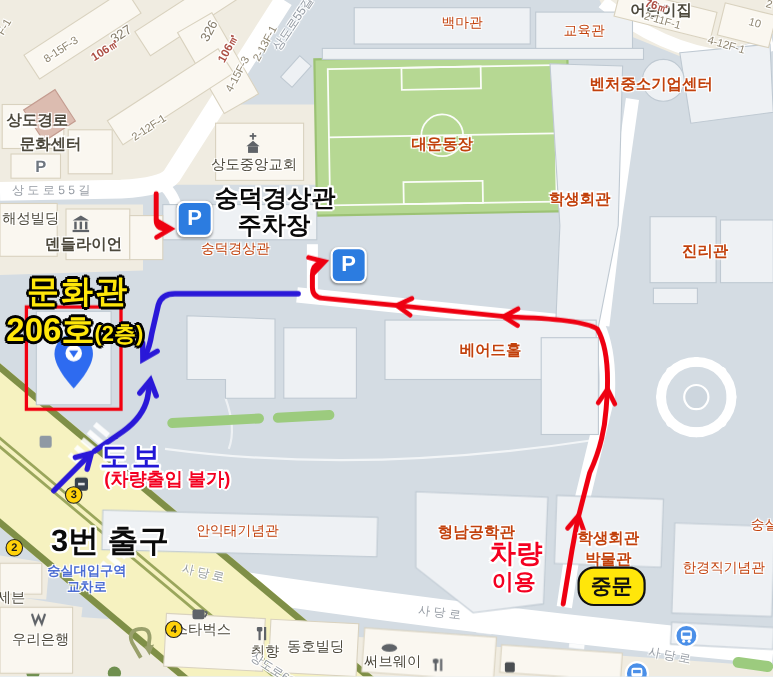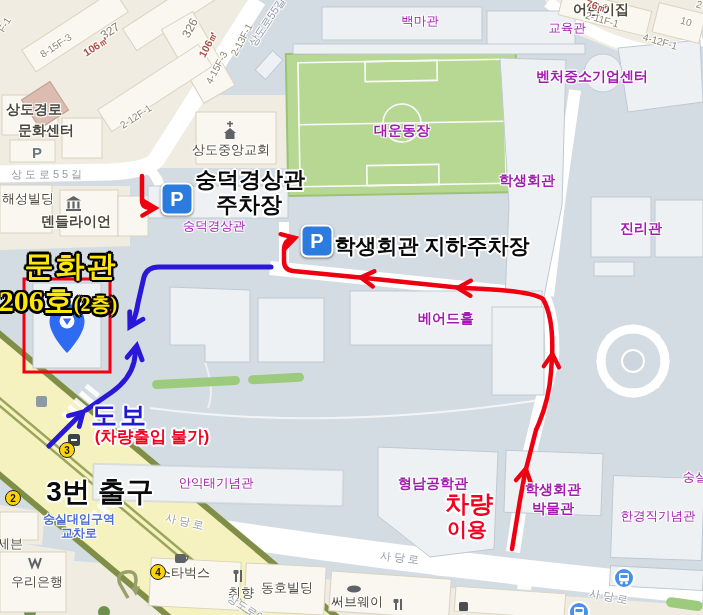--- a/index.html
+++ b/index.html
@@ -5,21 +5,21 @@
   html,body{margin:0;padding:0;background:#fff;}
   .map{position:relative;width:703px;height:615px;overflow:hidden;
        font-family:"Liberation Sans","DejaVu Sans",sans-serif;background:#d4dce3;}
   .map svg.base{position:absolute;left:0;top:0;}
   .layer{position:absolute;left:0;top:0;width:100%;height:100%;pointer-events:none;}
   
   .lbl{position:absolute;transform:translate(-50%,-50%);white-space:nowrap;
        font-size:12px;color:#3d4852;line-height:1;
        text-shadow:-1px -1px 0 rgba(255,255,255,.95),1px -1px 0 rgba(255,255,255,.95),
                    -1px 1px 0 rgba(255,255,255,.95),1px 1px 0 rgba(255,255,255,.95),0 0 3px #fff;}
-  .bld{font-size:12.5px;color:#a21caf;}
+  .bld{font-size:12.5px;color:#c2410c;}
   .bld2{font-size:13px;color:#4c483c;}
   .big{font-size:14px;font-weight:bold;}
   .road{font-size:11px;color:#969ca4;}
   .sp{letter-spacing:3px;}
   .xroad{font-size:12px;font-weight:bold;color:#4b6cd3;font-family:Liberation Serif, serif;}
   .lot{font-size:10px;color:#8f8672;}
   .lotnum{font-size:12px;color:#857c6b;}
   .lotred{font-size:10.5px;color:#ad4f45;font-weight:bold;}
   .pmark{font-size:15px;font-weight:bold;color:#6f7780;}
   
@@ -277,21 +277,21 @@
     </g>
     <g>
       <circle cx="579" cy="612" r="10" fill="#4a8fe8" stroke="#fff" stroke-width="2"></circle>
       <rect x="574" y="607" width="10" height="8.5" rx="2" fill="#fff"></rect>
       <rect x="575.5" y="609" width="7" height="3" fill="#4a8fe8"></rect>
     </g>
   </svg>
 
   <div class="layer">
       <div class="lbl bld" style="left: 420px; top: 21px;">백마관</div>
-      <div class="lbl bld" style="left: 531px; top: 28px; margin-left: 36px;">교육관</div>
+      <div class="lbl bld" style="left: 531px; top: 28px;">교육관</div>
       <div class="lbl bld2 big" style="left: 601px; top: 9px;">어린이집</div>
       <div class="lbl bld big" style="left: 592px; top: 76px;">벤처중소기업센터</div>
       <div class="lbl bld big" style="left: 527px; top: 180px;">학생회관</div>
       <div class="lbl bld big" style="left: 641px; top: 228px;">진리관</div>
       <div class="lbl bld big" style="left: 402px; top: 130px;">대운동장</div>
       <div class="lbl bld" style="left: 214px; top: 226px;">숭덕경상관</div>
       <div class="lbl bld big" style="left: 446px; top: 318px;">베어드홀</div>
       <div class="lbl bld" style="left: 216px; top: 483px;">안익태기념관</div>
       <div class="lbl bld big" style="left: 433px; top: 483px;">형남공학관</div>
       <div class="lbl bld big" style="left: 553px; top: 489px;">학생회관</div>
@@ -328,37 +328,37 @@
       <div class="lbl lot" style="left: 136px; top: 117px; transform: translate(-50%, -50%) rotate(-33deg);">2-12F-1</div>
       <div class="lbl lot" style="left: 5px; top: 25px; transform: translate(-50%, -50%) rotate(-60deg);">F-1</div>
       <div class="lbl lotred" style="left: 597px; top: 6px; transform: translate(-50%, -50%) rotate(16deg);">76㎡</div>
       <div class="lbl lot" style="left: 602px; top: 20px; transform: translate(-50%, -50%) rotate(16deg);">2-11F-1</div>
       <div class="lbl lot" style="left: 686px; top: 22px; transform: translate(-50%, -50%) rotate(16deg);">10</div>
       <div class="lbl lot" style="left: 660px; top: 42px; transform: translate(-50%, -50%) rotate(16deg);">4-12F-1</div>
       <div class="lbl lot" style="left: 699px; top: 5px; transform: translate(-50%, -50%) rotate(16deg);">2</div>
     </div>
 
   <div class="ann o-blk" style="left:71px;top:266px;font-size:29px;letter-spacing:2px;">문화관</div>
-  <div class="ann" style="left:58px;top:301px;font-family:Liberation Serif, serif;">
+  <div class="ann" style="left:68px;top:301px;">
     <span class="o-blk" style="font-size:30px;">206호</span><span class="o-blk" style="font-size:20px;">(2층)</span>
   </div>
 
   <div class="ann o-wht t-blue" style="left:120px;top:415px;font-size:26px;letter-spacing:3px;">도보</div>
   <div class="ann o-wht t-red" style="left:152px;top:436px;font-size:16.5px;">(차량출입 불가)</div>
 
   <div class="ann o-wht t-black" style="left:100px;top:492px;font-size:28px;">3번 출구</div>
 
   <div class="ann o-wht t-red" style="left:469px;top:504px;font-size:24px;text-align:right;">차량</div>
   <div class="ann o-wht t-red" style="left:467px;top:529px;font-size:20px;">이용</div>
 
+  <div class="gate-badge" style="left:556px;top:533px;">중문</div>
 
   <div class="picon" style="left:177px;top:199px;">P</div>
   <div class="ann o-wht t-black" style="left:250px;top:180px;font-size:22px;">숭덕경상관</div>
   <div class="ann o-wht t-black" style="left:249px;top:205px;font-size:22px;">주차장</div>
 
   <div class="picon" style="left:317px;top:241px;">P</div>
-  <div class="ann o-wht t-black" style="left:432px;top:245px;font-size:21px;">학생회관 지하주차장</div>
 
   <div class="exit-dot" style="left:67px;top:450px;">3</div>
   <div class="exit-dot" style="left:13px;top:498px;">2</div>
   <div class="exit-dot" style="left:158px;top:572px;">4</div>
 
 </div>
 
 </body></html>

